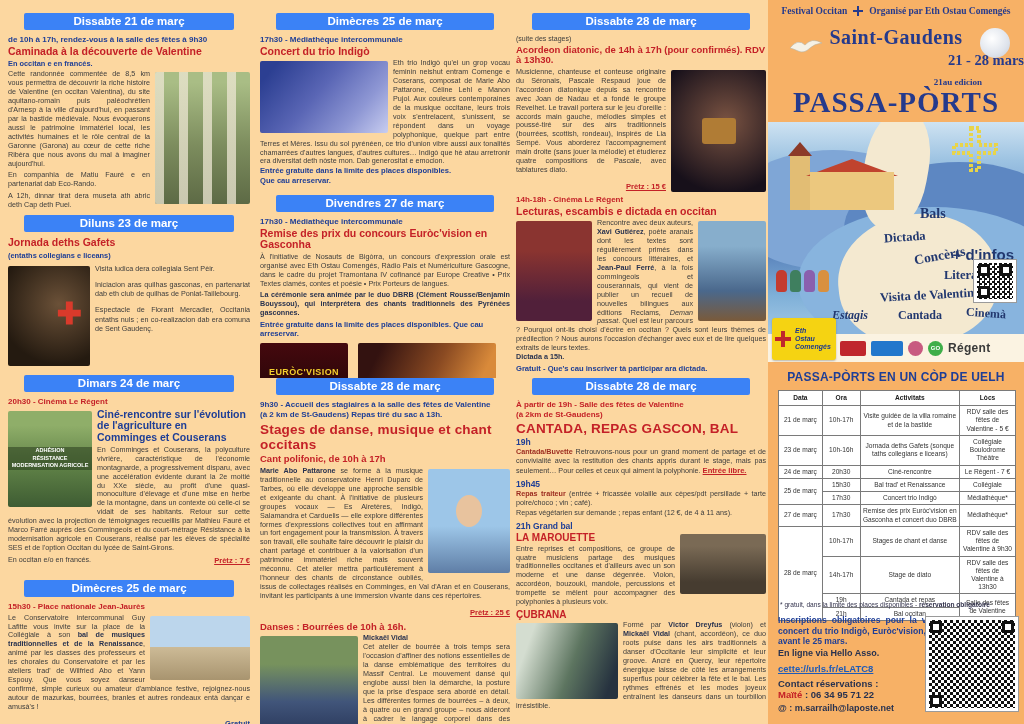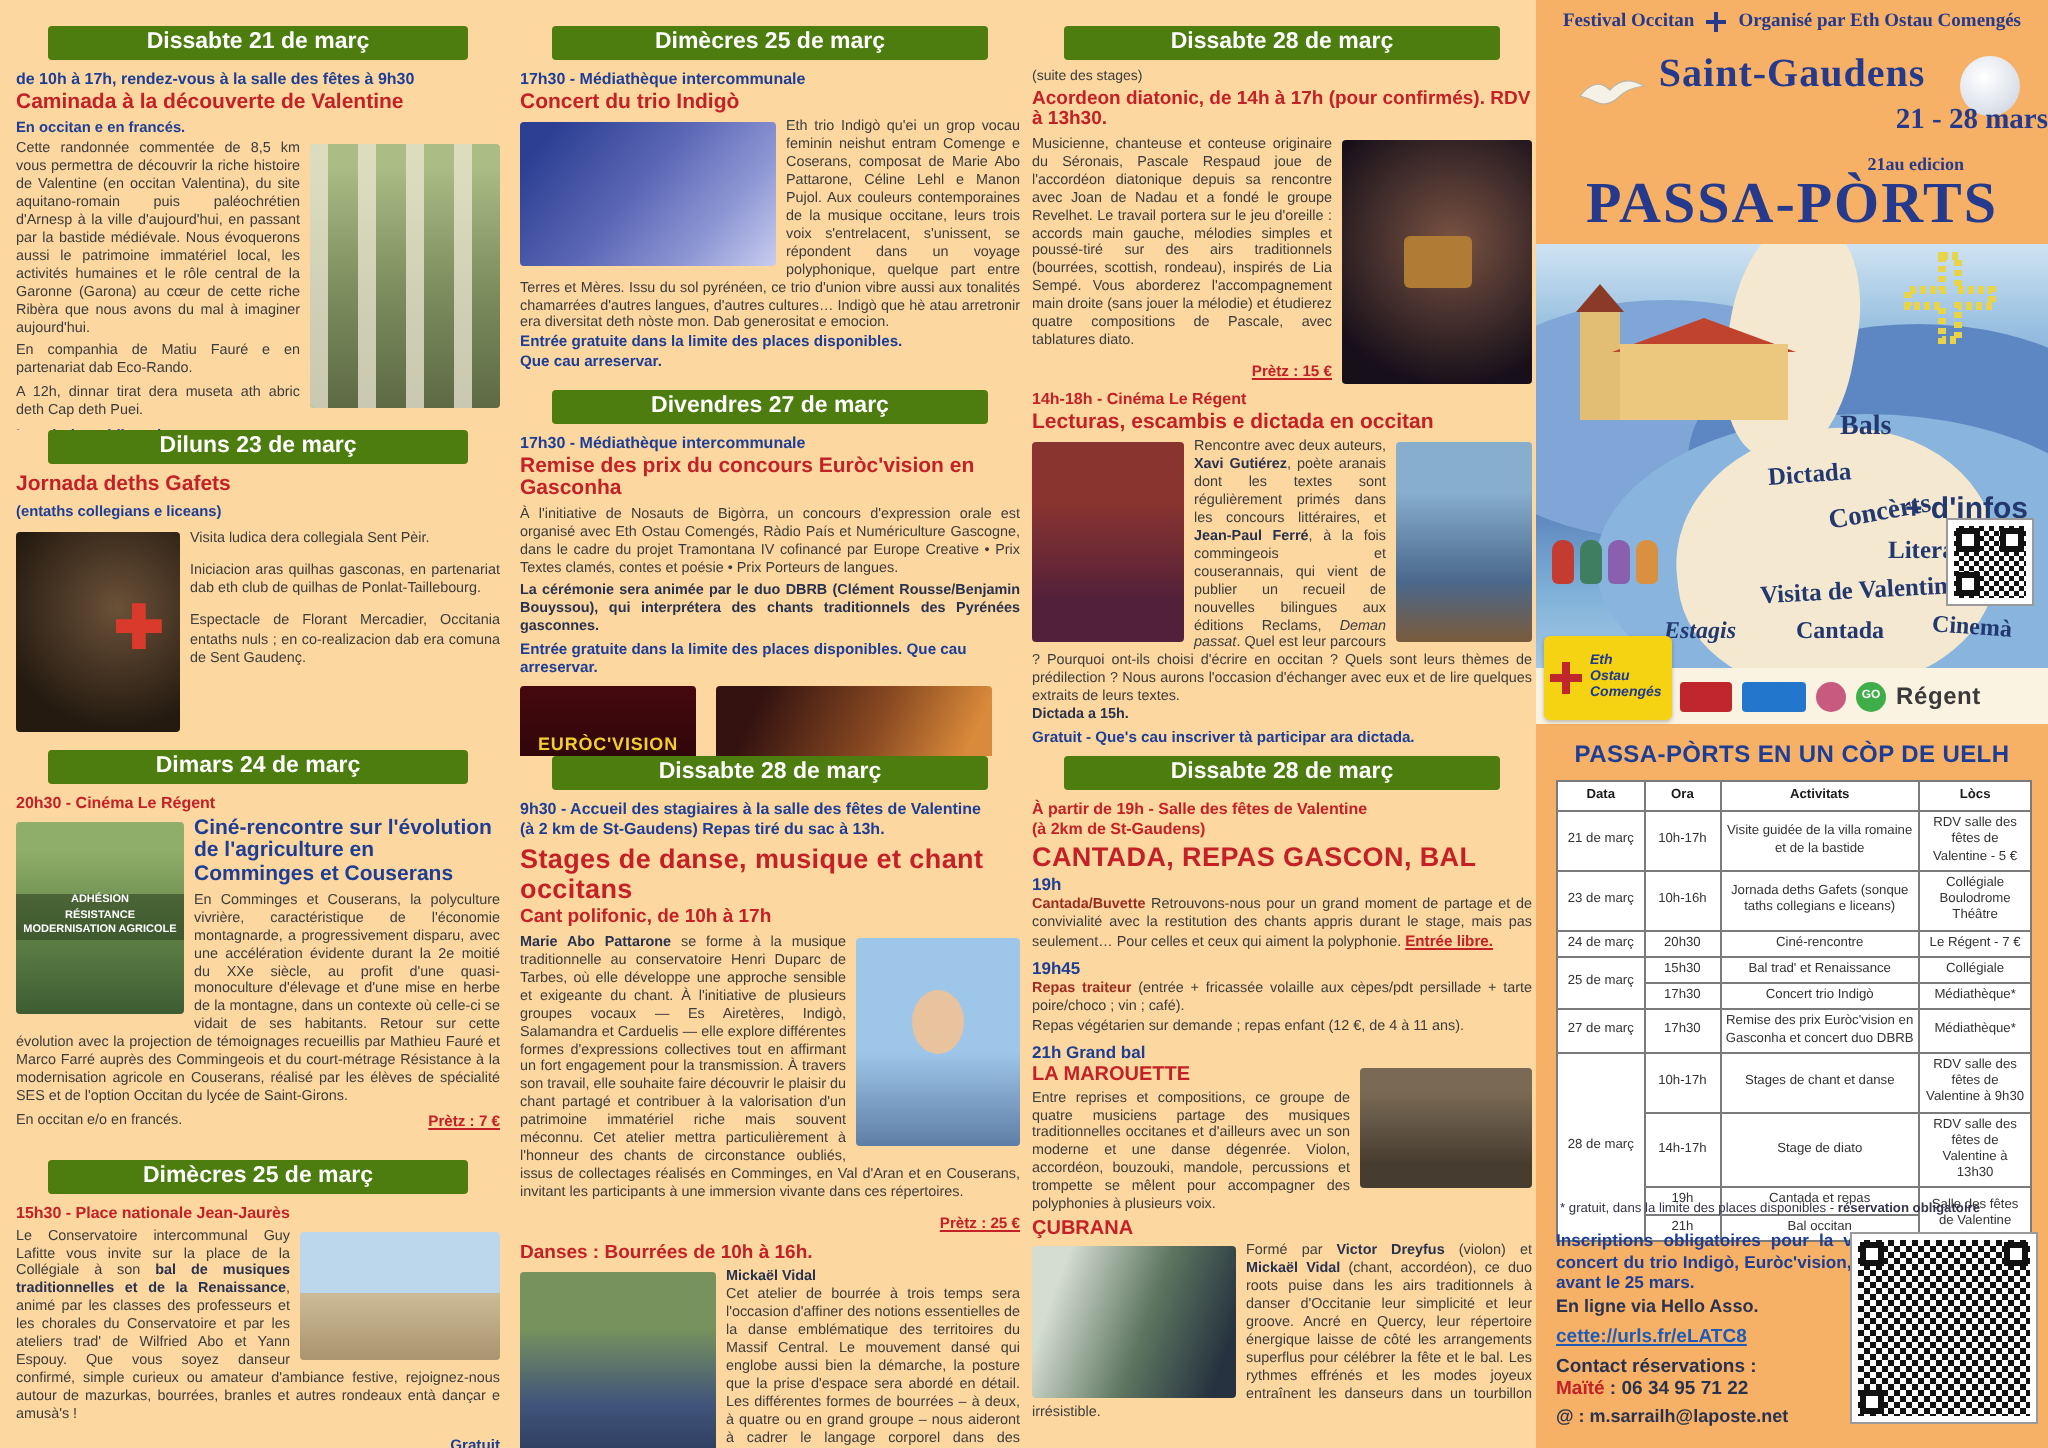--- a/index.html
+++ b/index.html
@@ -7,21 +7,21 @@
   .page { position:relative; width:1024px; height:724px; background:#fcd7a0;
           font-family:"Liberation Sans", sans-serif; overflow:hidden; }
 
   
   .col { position:absolute; top:0; padding-top:13px; height:724px; }
   .col1 { left:8px;   width:242px; }
   .col2 { left:260px; width:250px; }
   .col3 { left:516px; width:250px; }
   section { overflow:hidden; position:relative; }
 
-  .hdr { background:#4d7c0f; color:#fff; font-weight:700; font-size:11.5px;
+  .hdr { background:#3b82f6; color:#fff; font-weight:700; font-size:11.5px;
          text-align:center; padding:2px 0 3px; margin:0 16px 5px; border-radius:2px; }
   .t-blue  { color:#1e3e96; font-weight:700; font-size:8px;  line-height:1.2; }
   .t-red   { color:#c42127; font-weight:700; font-size:8px;  line-height:1.2; }
   .title-r { color:#c42127; font-weight:700; font-size:10.5px; line-height:1.12; margin:1px 0 2px; }
   .title-b { color:#1e3e96; font-weight:700; font-size:10.5px; line-height:1.12; margin:1px 0 2px; }
   .big-r   { font-size:13.5px; letter-spacing:.2px; }
   .sub-b   { color:#1e3e96; font-weight:700; font-size:7.4px; margin-bottom:2px; }
   .body { font-size:7.2px; line-height:1.24; color:#3c3c3c; text-align:justify; }
   p.body { margin-top:3px; }
   .price { color:#c42127; font-weight:700; font-size:7.6px;text-decoration:underline; }

